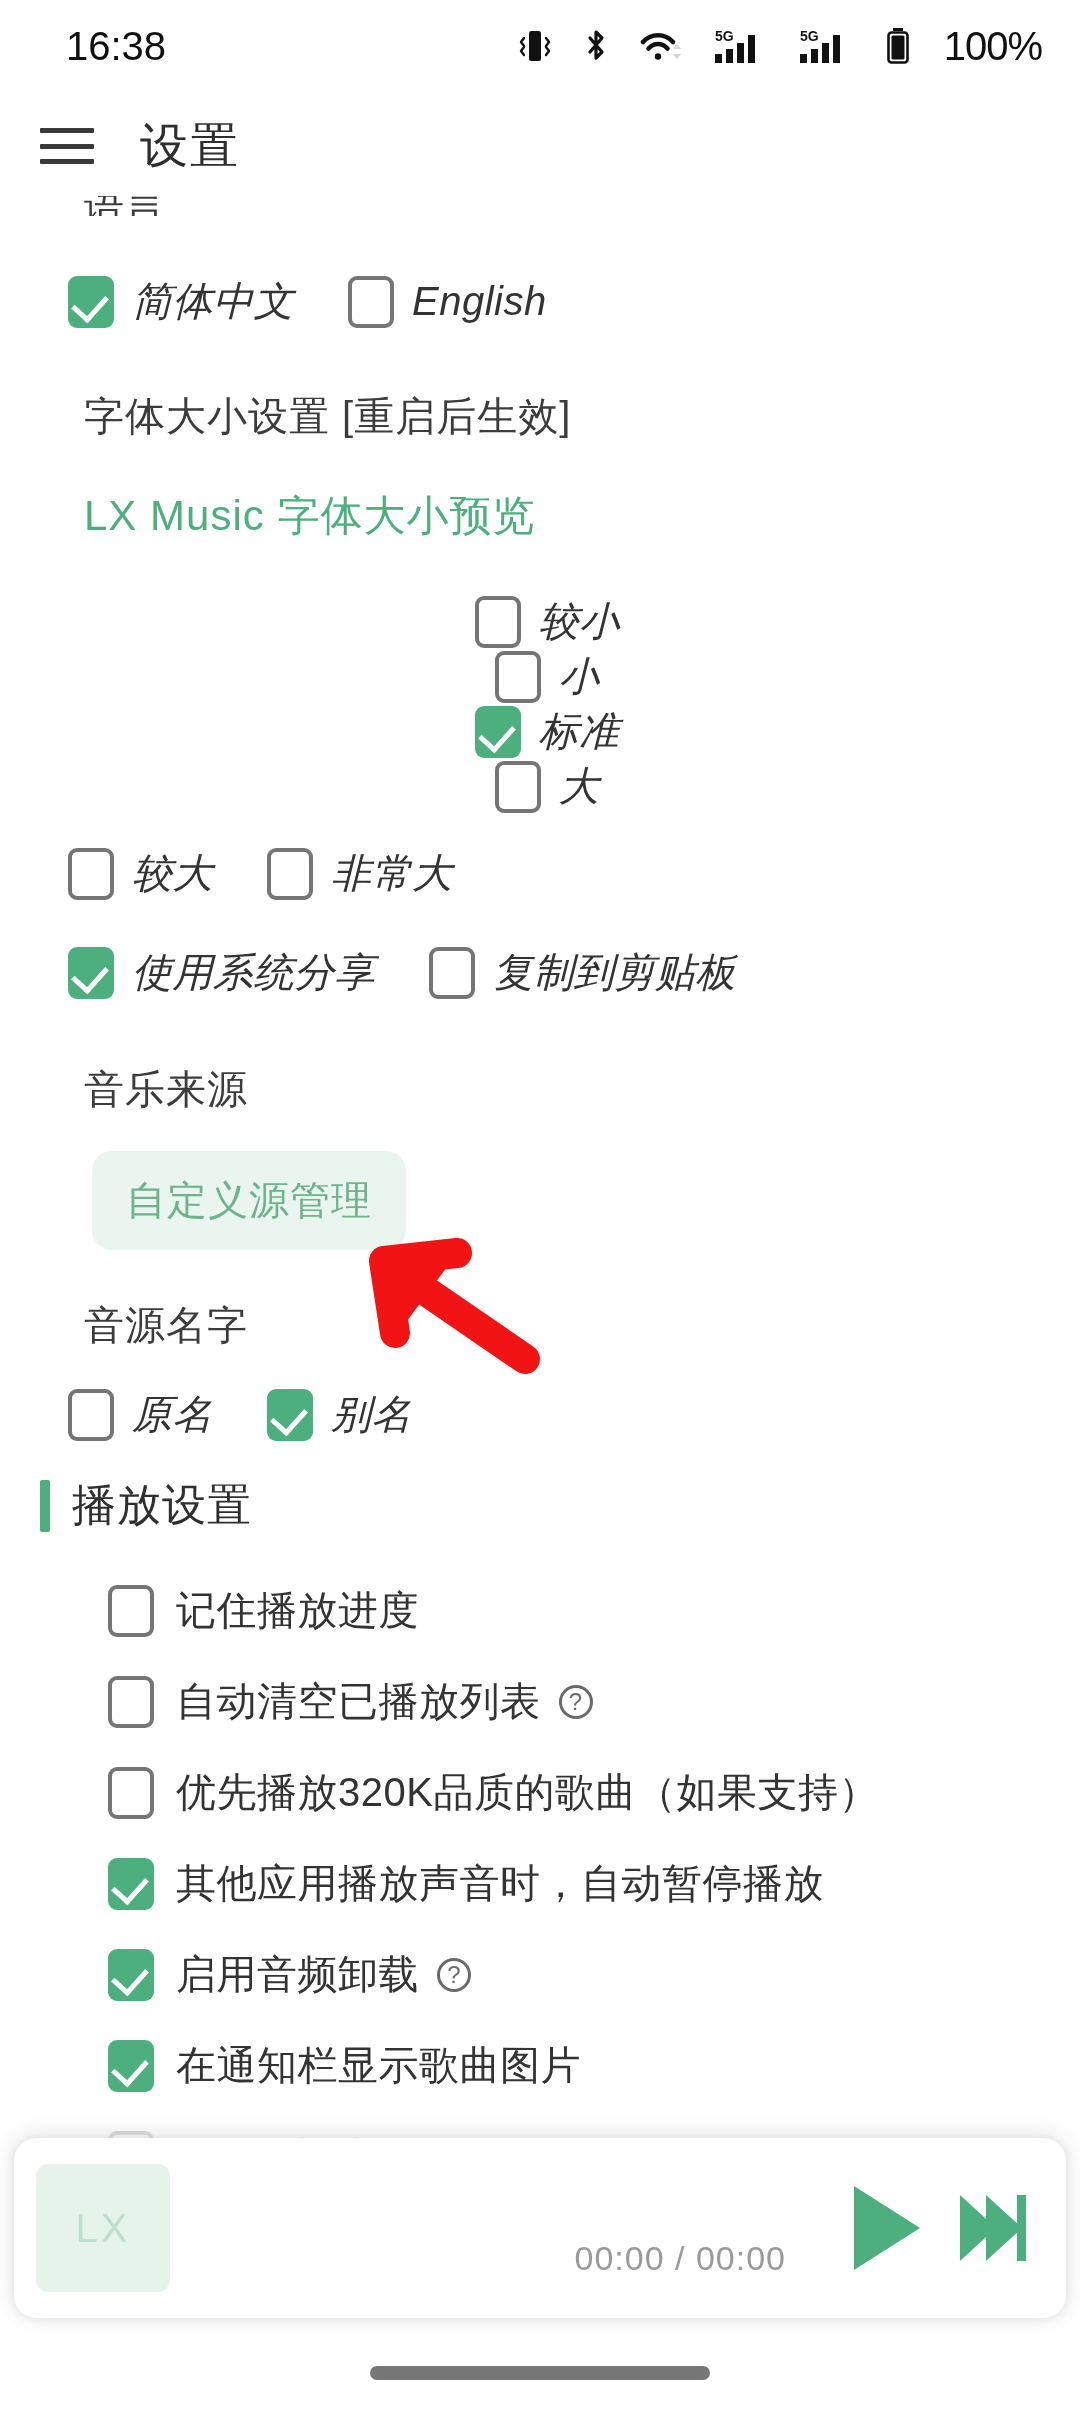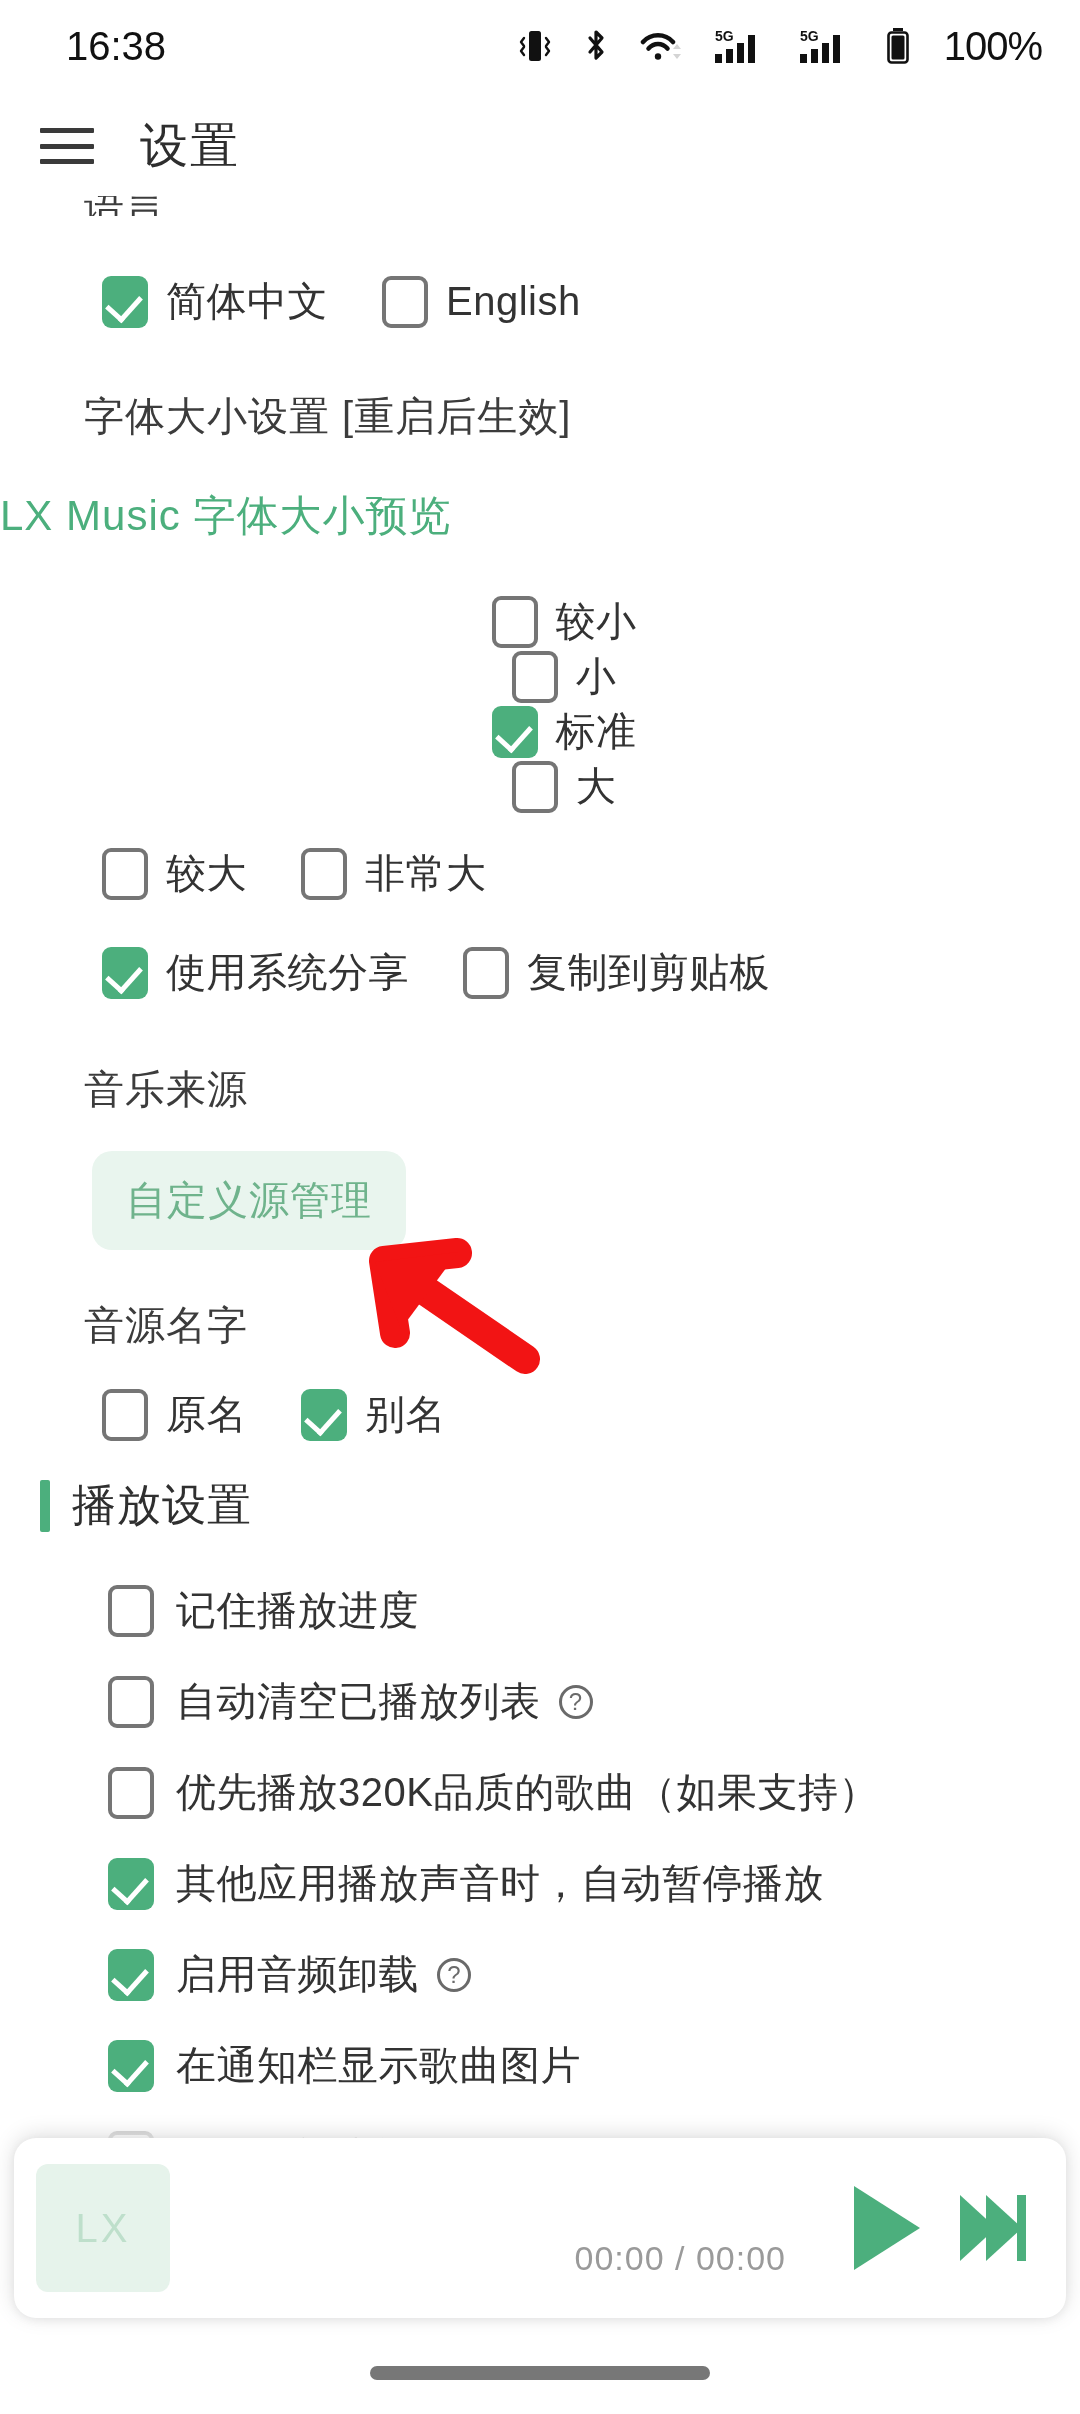--- a/index.html
+++ b/index.html
@@ -42,42 +42,42 @@
     font-size:40px; color:#3c3c3c; padding-left:84px; letter-spacing:1px;
   }
   .grp-label.clip { height:34px; overflow:hidden; line-height:46px; position:relative; top:-14px; }
 
   .sec-header {
     display:flex; align-items:center; padding-left:40px; margin-top:34px; margin-bottom:8px;
   }
   .sec-bar { width:10px; height:52px; background:#4CAF7D; border-radius:2px; margin-right:22px; }
   .sec-title { font-size:44px; color:#2f2f2f; letter-spacing:1px; }
 
-  .row { display:flex; align-items:center; flex-wrap:wrap; padding-left:102px; }
+  .row { display:flex; align-items:center; flex-wrap:wrap; padding-left:68px;font-style:italic; }
 
   .chk-item { display:flex; align-items:center; margin-right:54px; cursor:pointer; }
   .chk-item .lbl { font-size:40px; color:#333; margin-left:18px; letter-spacing:0.5px; white-space:nowrap; }
 
   .box { width:46px; height:52px; border-radius:9px; flex:none; position:relative; }
   .box.off { border:4px solid #757575; background:transparent; }
   .box.on { background:#4CAF7D; }
   .box.on::after {
     content:""; position:absolute; left:11px; top:12px;
     width:17px; height:27px; border:5px solid #fff; border-top:0; border-left:0;
     transform:rotate(42deg);
   }
 
   .qmark {
     display:inline-flex; align-items:center; justify-content:center;
     width:34px; height:34px; border:3px solid #6a6a6a; border-radius:50%;
     font-size:24px; color:#6a6a6a; margin-left:18px; flex:none; line-height:1;
     cursor:pointer;
   }
 
-  .preview-link { font-size:42px; color:#4CAF7D; letter-spacing:1px; }
+  .preview-link { font-size:42px; color:#4CAF7D; padding-left:84px; letter-spacing:1px; }
 
   .src-btn {
     display:inline-block; margin-left:92px; background:#E9F5EE;
     color:#6FB38C; font-size:40px; padding:22px 34px; border-radius:20px;
     letter-spacing:1px; cursor:pointer;
   }
 
   .play-row { display:flex; align-items:center; padding-left:108px; }
   .play-row .lbl { font-size:40px; color:#333; margin-left:22px; letter-spacing:0.5px; white-space:nowrap; }
 

